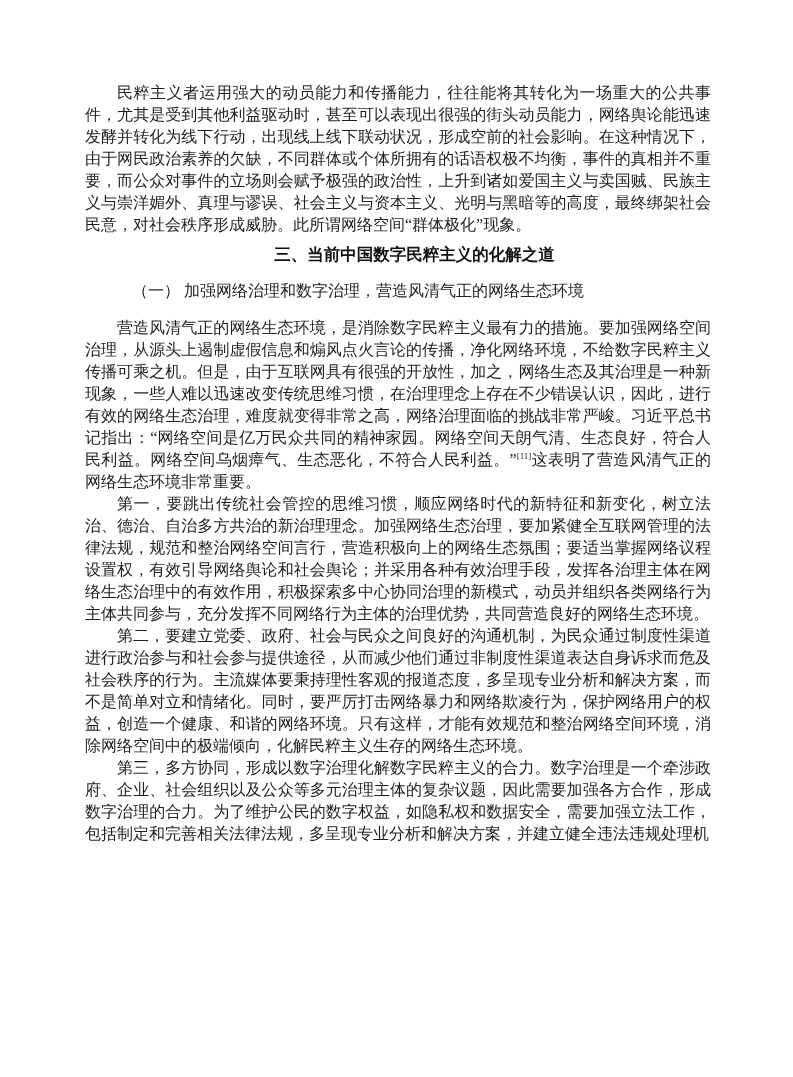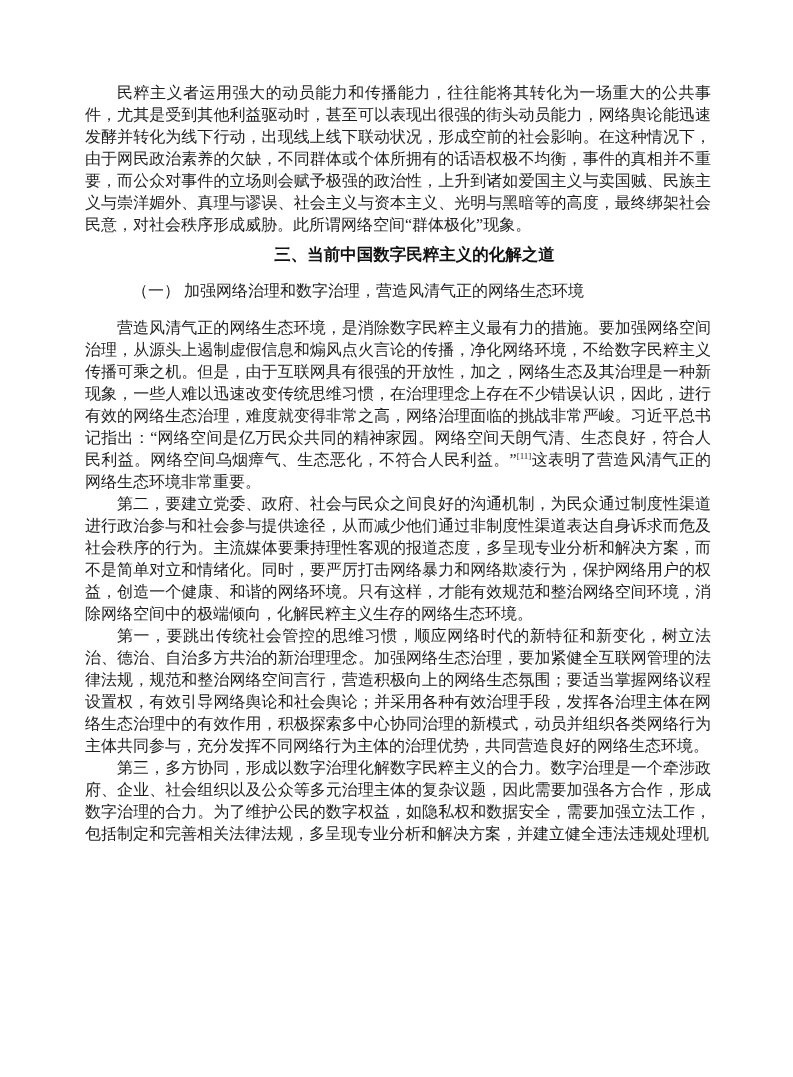--- a/index.html
+++ b/index.html
@@ -60,18 +60,18 @@
 </style>
 </head>
 <body>
 
 <div class="page">
   <div class="content">
     <p class="body">民粹主义者运用强大的动员能力和传播能力，往往能将其转化为一场重大的公共事件，尤其是受到其他利益驱动时，甚至可以表现出很强的街头动员能力，网络舆论能迅速发酵并转化为线下行动，出现线上线下联动状况，形成空前的社会影响。在这种情况下，由于网民政治素养的欠缺，不同群体或个体所拥有的话语权极不均衡，事件的真相并不重要，而公众对事件的立场则会赋予极强的政治性，上升到诸如爱国主义与卖国贼、民族主义与崇洋媚外、真理与谬误、社会主义与资本主义、光明与黑暗等的高度，最终绑架社会民意，对社会秩序形成威胁。此所谓网络空间“群体极化”现象。</p>
     <h2 class="heading">三、当前中国数字民粹主义的化解之道</h2>
     <p class="subheading">（一） 加强网络治理和数字治理，营造风清气正的网络生态环境</p>
     <p class="body"><span>营造风清气正的网络生态环境，是消除数字民粹主义最有力的措施。要加强网络空间治理，从源头上遏制虚假信息和煽风点火言论的传播，净化网络环境，不给数字民粹主义传播可乘之机。但是，由于互联网具有很强的开放性，加之，网络生态及其治理是一种新现象，一些人难以迅速改变传统思维习惯，在治理理念上存在不少错误认识，因此，进行有效的网络生态治理，难度就变得非常之高，网络治理面临的挑战非常严峻。习近平总书记指出：“网络空间是亿万民众共同的精神家园。网络空间天朗气清、生态良好，符合人民利益。网络空间乌烟瘴气、生态恶化，不符合人民利益。”</span><sup class="ref">[11]</sup><span>这表明了营造风清气正的网络生态环境非常重要。</span></p>
+    <p class="body">第一，要跳出传统社会管控的思维习惯，顺应网络时代的新特征和新变化，树立法治、德治、自治多方共治的新治理理念。加强网络生态治理，要加紧健全互联网管理的法律法规，规范和整治网络空间言行，营造积极向上的网络生态氛围；要适当掌握网络议程设置权，有效引导网络舆论和社会舆论；并采用各种有效治理手段，发挥各治理主体在网络生态治理中的有效作用，积极探索多中心协同治理的新模式，动员并组织各类网络行为主体共同参与，充分发挥不同网络行为主体的治理优势，共同营造良好的网络生态环境。</p>
     <p class="body">第二，要建立党委、政府、社会与民众之间良好的沟通机制，为民众通过制度性渠道进行政治参与和社会参与提供途径，从而减少他们通过非制度性渠道表达自身诉求而危及社会秩序的行为。主流媒体要秉持理性客观的报道态度，多呈现专业分析和解决方案，而不是简单对立和情绪化。同时，要严厉打击网络暴力和网络欺凌行为，保护网络用户的权益，创造一个健康、和谐的网络环境。只有这样，才能有效规范和整治网络空间环境，消除网络空间中的极端倾向，化解民粹主义生存的网络生态环境。</p>
-    <p class="body">第一，要跳出传统社会管控的思维习惯，顺应网络时代的新特征和新变化，树立法治、德治、自治多方共治的新治理理念。加强网络生态治理，要加紧健全互联网管理的法律法规，规范和整治网络空间言行，营造积极向上的网络生态氛围；要适当掌握网络议程设置权，有效引导网络舆论和社会舆论；并采用各种有效治理手段，发挥各治理主体在网络生态治理中的有效作用，积极探索多中心协同治理的新模式，动员并组织各类网络行为主体共同参与，充分发挥不同网络行为主体的治理优势，共同营造良好的网络生态环境。</p>
     <p class="body">第三，多方协同，形成以数字治理化解数字民粹主义的合力。数字治理是一个牵涉政府、企业、社会组织以及公众等多元治理主体的复杂议题，因此需要加强各方合作，形成数字治理的合力。为了维护公民的数字权益，如隐私权和数据安全，需要加强立法工作，包括制定和完善相关法律法规，多呈现专业分析和解决方案，并建立健全违法违规处理机</p>
   </div>
   <div class="footer">· 28 ·</div>
 </div>
 
 </body></html>

